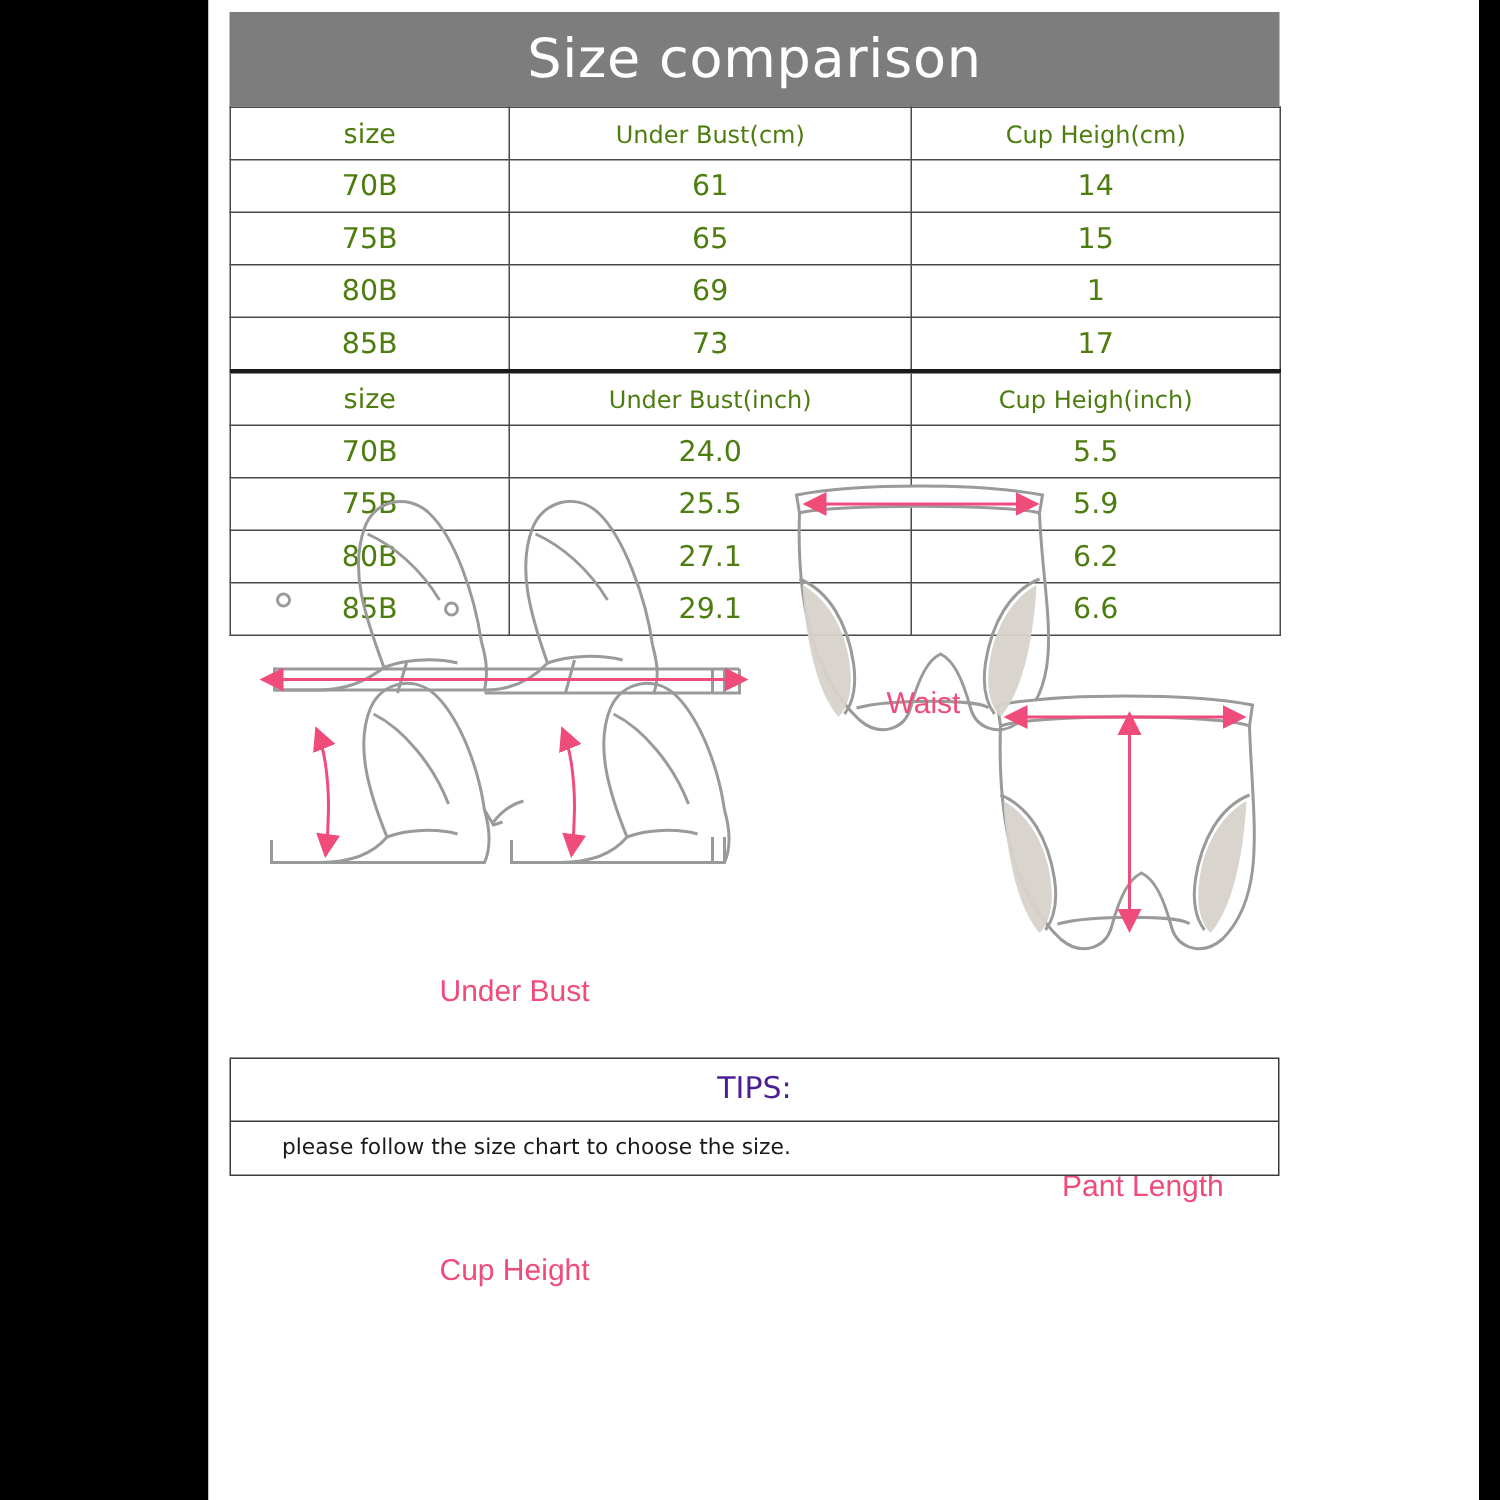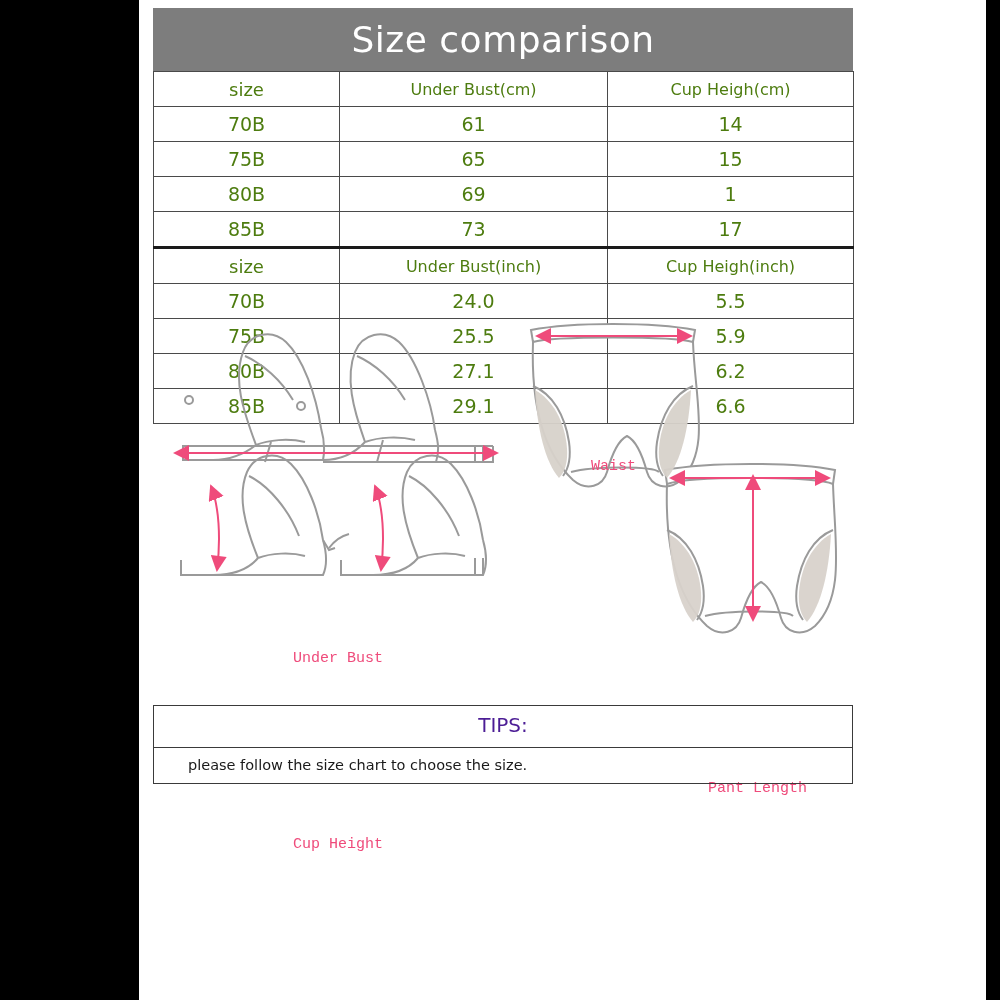--- a/index.html
+++ b/index.html
@@ -99,22 +99,22 @@
   .diagram {
     position: absolute;
     left: 14px; top: 290px;
     width: 700px;
     height: 400px;
   }
   .diagram svg { display: block; }
   .dia-label {
     position: absolute;
     color: #ef4b7b;
-    font-family: Liberation Mono, monospace;
-    font-size: 15px;
+    font-family: Liberation Sans, sans-serif;
+    font-size: 20px;
     white-space: nowrap;
   }
 
   
   .tips {
     position: absolute;
     left: 14px; top: 705px;
     width: 700px;
     border: 1px solid #3a3a3a;
     box-sizing: border-box;

